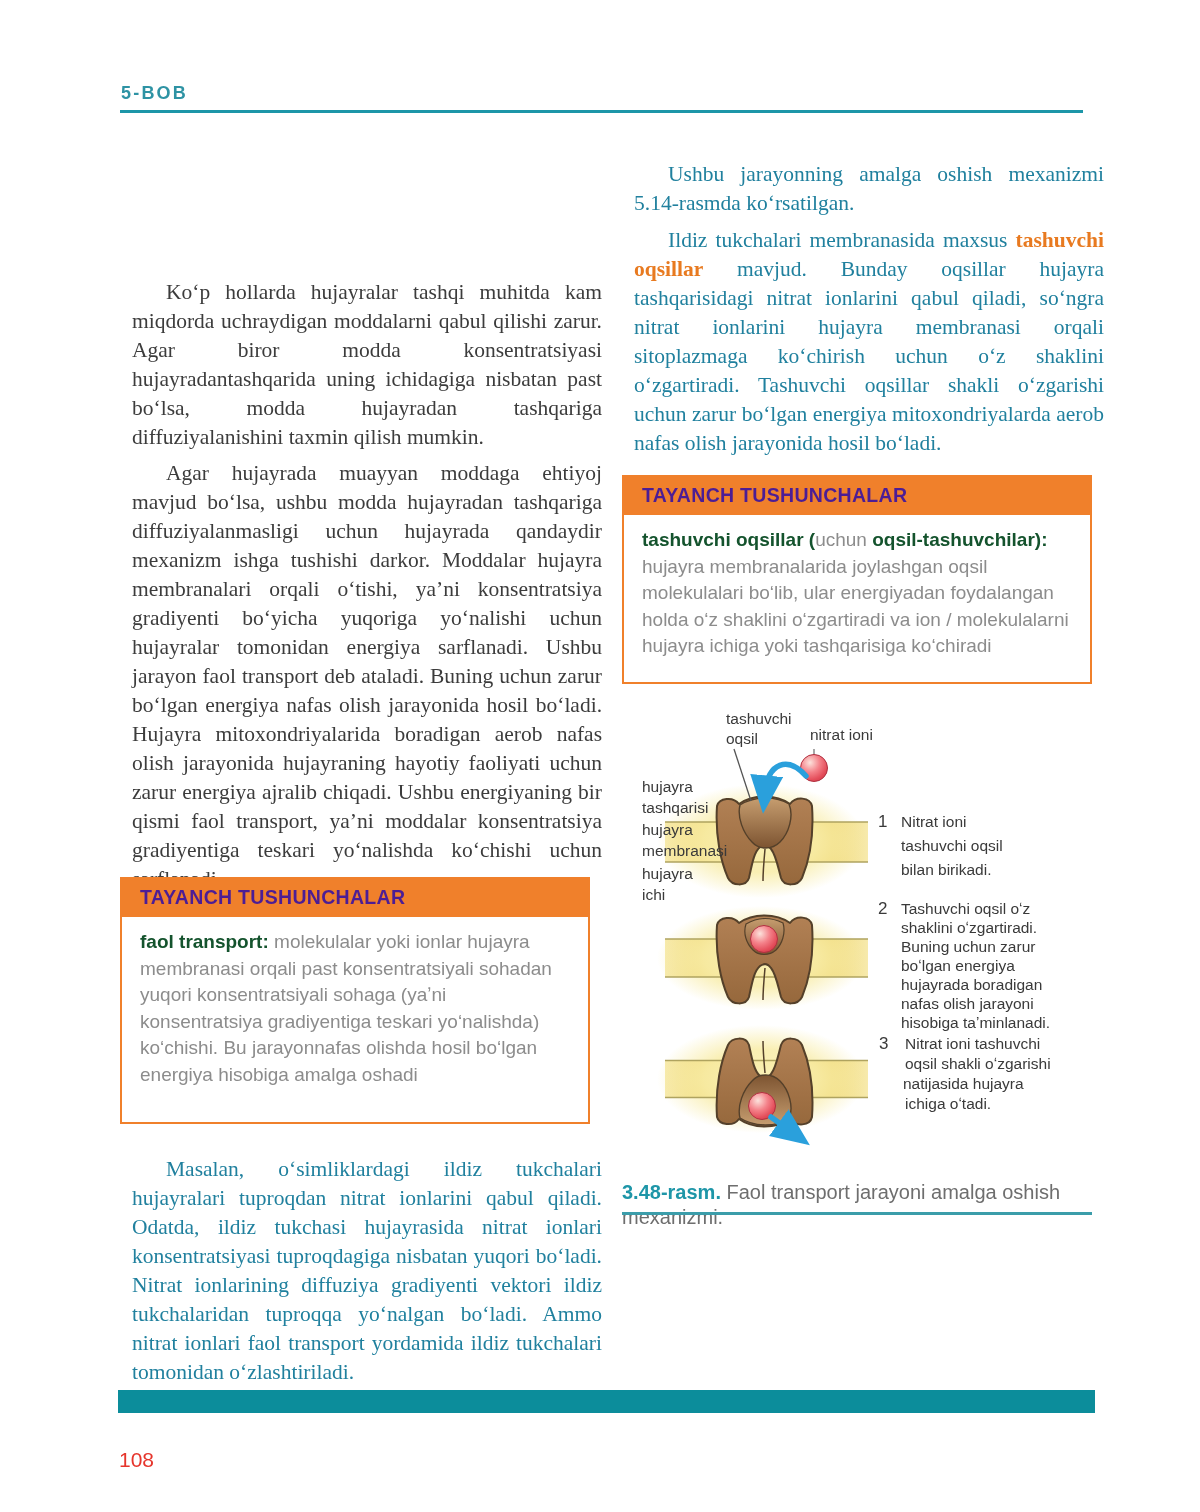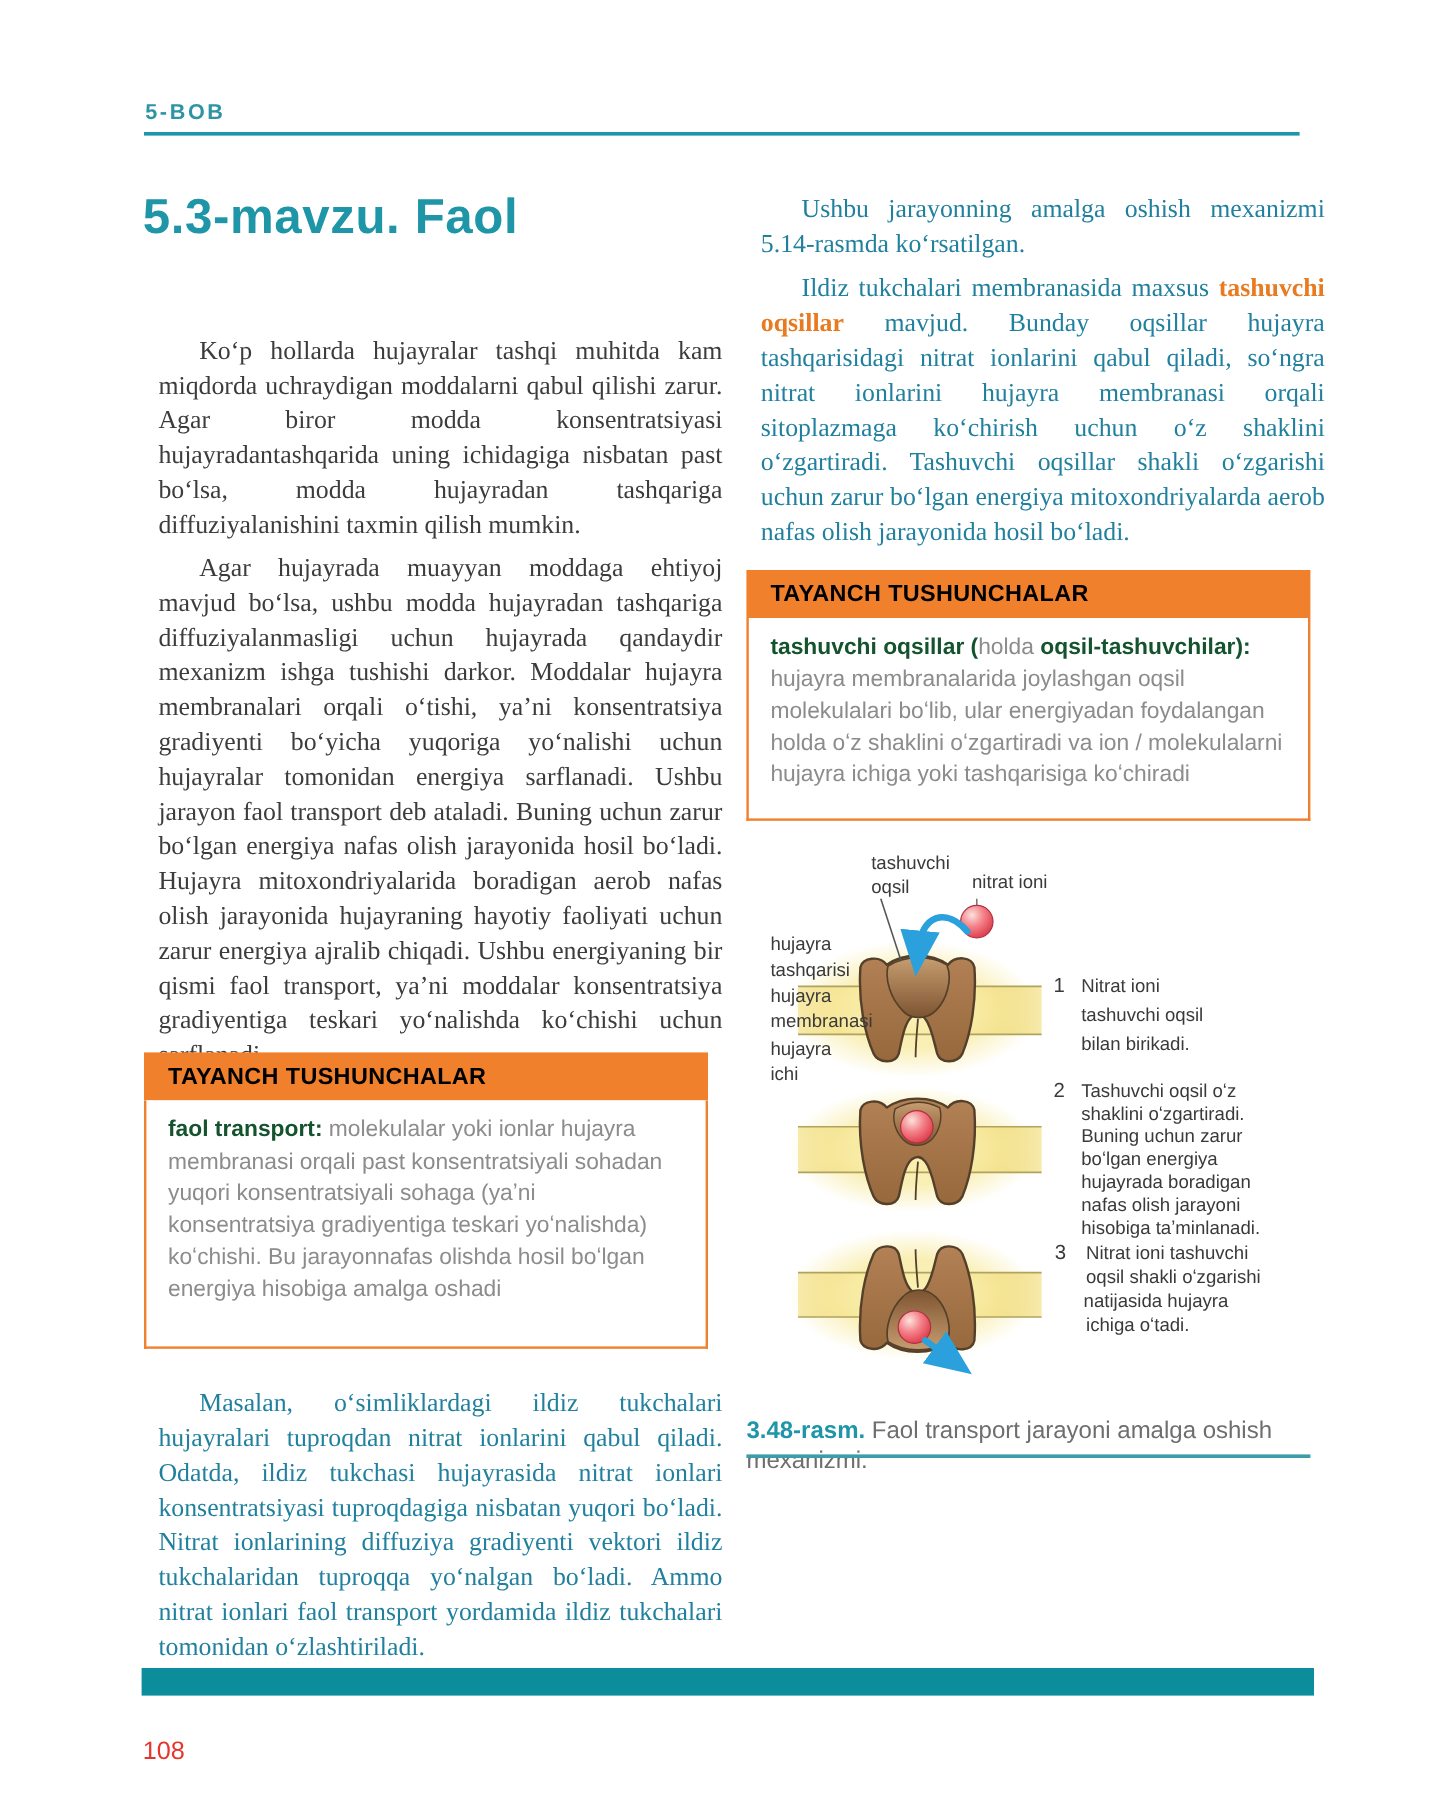--- a/index.html
+++ b/index.html
@@ -22,21 +22,21 @@
   .orange-b{color:#E87A20;font-weight:bold;}
   #l-p1{left:120px;top:266px;}
   #l-p2{left:120px;top:447px;}
   #l-p3{left:120px;top:1143px;}
   #r-p1{left:622px;top:148px;}
   #r-p2{left:622px;top:214px;}
   
   .keybox{width:470px;box-sizing:border-box;}
   #l-keybox{left:120px;top:877px;}
   #r-keybox{left:622px;top:475px;}
-  .keybox-header{background:#F0802B;color:#000000;font-weight:bold;font-size:19.5px;
+  .keybox-header{background:#F0802B;color:#4c1d95;font-weight:bold;font-size:19.5px;
     padding:9px 20px 8px 20px;letter-spacing:0.3px;}
   .keybox-body{border:2px solid #F0802B;border-top:none;background:#ffffff;
     padding:12px 16px 34px 18px;font-size:19px;line-height:26.5px;color:#8C8C8C;}
   #r-keybox .keybox-body{padding-bottom:22px;}
   .keybox-term{color:#14532d;font-weight:bold;}
   
   #caption{left:622px;top:1180px;width:470px;font-size:20px;line-height:25px;color:#6E6E6E;}
   .caption-bold{color:#1E96A8;font-weight:bold;}
   #caption-rule{left:622px;top:1212px;width:470px;height:2.5px;background:#3B9DAA;}
   
@@ -47,42 +47,41 @@
   #diagram text{font-family:"Liberation Sans",sans-serif;fill:#3A3A3A;font-size:15.5px;}
   #diagram text.step-num{font-size:17px;}
 </style>
 </head>
 <body>
 
 <div class="abs" id="chapter">5-BOB</div>
 <div class="abs" id="chapter-rule"></div>
 
 <h1 class="abs" id="page-title" style="margin:0;">
-  <span>5.3-mavzu. Faol</span>
 </h1>
 
 <p class="abs body-p" id="l-p1">Koʻp hollarda hujayralar tashqi muhitda kam miqdorda uchraydigan moddalarni qabul qilishi zarur. Agar biror modda konsentratsiyasi hujayradantashqarida uning ichidagiga nisbatan past boʻlsa, modda hujayradan tashqariga diffuziyalanishini taxmin qilish mumkin.</p>
 <p class="abs body-p" id="l-p2">Agar hujayrada muayyan moddaga ehtiyoj mavjud boʻlsa, ushbu modda hujayradan tashqariga diffuziyalanmasligi uchun hujayrada qandaydir mexanizm ishga tushishi darkor. Moddalar hujayra membranalari orqali oʻtishi, yaʼni konsentratsiya gradiyenti boʻyicha yuqoriga yoʻnalishi uchun hujayralar tomonidan energiya sarflanadi. Ushbu jarayon faol transport deb ataladi. Buning uchun zarur boʻlgan energiya nafas olish jarayonida hosil boʻladi. Hujayra mitoxondriyalarida boradigan aerob nafas olish jarayonida hujayraning hayotiy faoliyati uchun zarur energiya ajralib chiqadi. Ushbu energiyaning bir qismi faol transport, yaʼni moddalar konsentratsiya gradiyentiga teskari yoʻnalishda koʻchishi uchun sarflanadi.</p>
 
 <div class="abs keybox" id="l-keybox">
   <div class="keybox-header">TAYANCH TUSHUNCHALAR</div>
   <div class="keybox-body">
     <span class="keybox-term">faol transport:</span><span> molekulalar yoki ionlar hujayra membranasi orqali past konsentratsiyali sohadan yuqori konsentratsiyali sohaga (yaʼni konsentratsiya gradiyentiga teskari yoʻnalishda) koʻchishi. Bu jarayonnafas olishda hosil boʻlgan energiya hisobiga amalga oshadi</span>
   </div>
 </div>
 
 <p class="abs body-p teal-p" id="l-p3">Masalan, oʻsimliklardagi ildiz tukchalari hujayralari tuproqdan nitrat ionlarini qabul qiladi. Odatda, ildiz tukchasi hujayrasida nitrat ionlari konsentratsiyasi tuproqdagiga nisbatan yuqori boʻladi. Nitrat ionlarining diffuziya gradiyenti vektori ildiz tukchalaridan tuproqqa yoʻnalgan boʻladi. Ammo nitrat ionlari faol transport yordamida ildiz tukchalari tomonidan oʻzlashtiriladi.</p>
 
 <p class="abs body-p teal-p" id="r-p1">Ushbu jarayonning amalga oshish mexanizmi 5.14-rasmda koʻrsatilgan.</p>
 <p class="abs body-p teal-p" id="r-p2"><span>Ildiz tukchalari membranasida maxsus </span><b class="orange-b">tashuvchi oqsillar</b><span> mavjud. Bunday oqsillar hujayra tashqarisidagi nitrat ionlarini qabul qiladi, soʻngra nitrat ionlarini hujayra membranasi orqali sitoplazmaga koʻchirish uchun oʻz shaklini oʻzgartiradi. Tashuvchi oqsillar shakli oʻzgarishi uchun zarur boʻlgan energiya mitoxondriyalarda aerob nafas olish jarayonida hosil boʻladi.</span></p>
 
 <div class="abs keybox" id="r-keybox">
   <div class="keybox-header">TAYANCH TUSHUNCHALAR</div>
   <div class="keybox-body">
-    <span class="keybox-term">tashuvchi oqsillar (</span><span>holda </span><span class="keybox-term">oqsil-tashuvchilar):</span><span> hujayra membranalarida joylashgan oqsil molekulalari boʻlib, ular energiyadan foydalangan holda oʻz shaklini oʻzgartiradi va ion / molekulalarni hujayra ichiga yoki tashqarisiga koʻchiradi</span>
+    <span class="keybox-term">tashuvchi oqsillar (</span><span>uchun </span><span class="keybox-term">oqsil-tashuvchilar):</span><span> hujayra membranalarida joylashgan oqsil molekulalari boʻlib, ular energiyadan foydalangan holda oʻz shaklini oʻzgartiradi va ion / molekulalarni hujayra ichiga yoki tashqarisiga koʻchiradi</span>
   </div>
 </div>
 
 <svg class="abs" id="diagram" width="480" height="478" viewBox="0 0 480 478" xmlns="http://www.w3.org/2000/svg">
   <defs>
     <linearGradient id="bandGrad" x1="0" y1="0" x2="1" y2="0">
       <stop offset="0" stop-color="#F7EAAC"></stop>
       <stop offset="0.18" stop-color="#F0DA7C"></stop>
       <stop offset="0.82" stop-color="#F0DA7C"></stop>
       <stop offset="1" stop-color="#F7EAAC"></stop>

